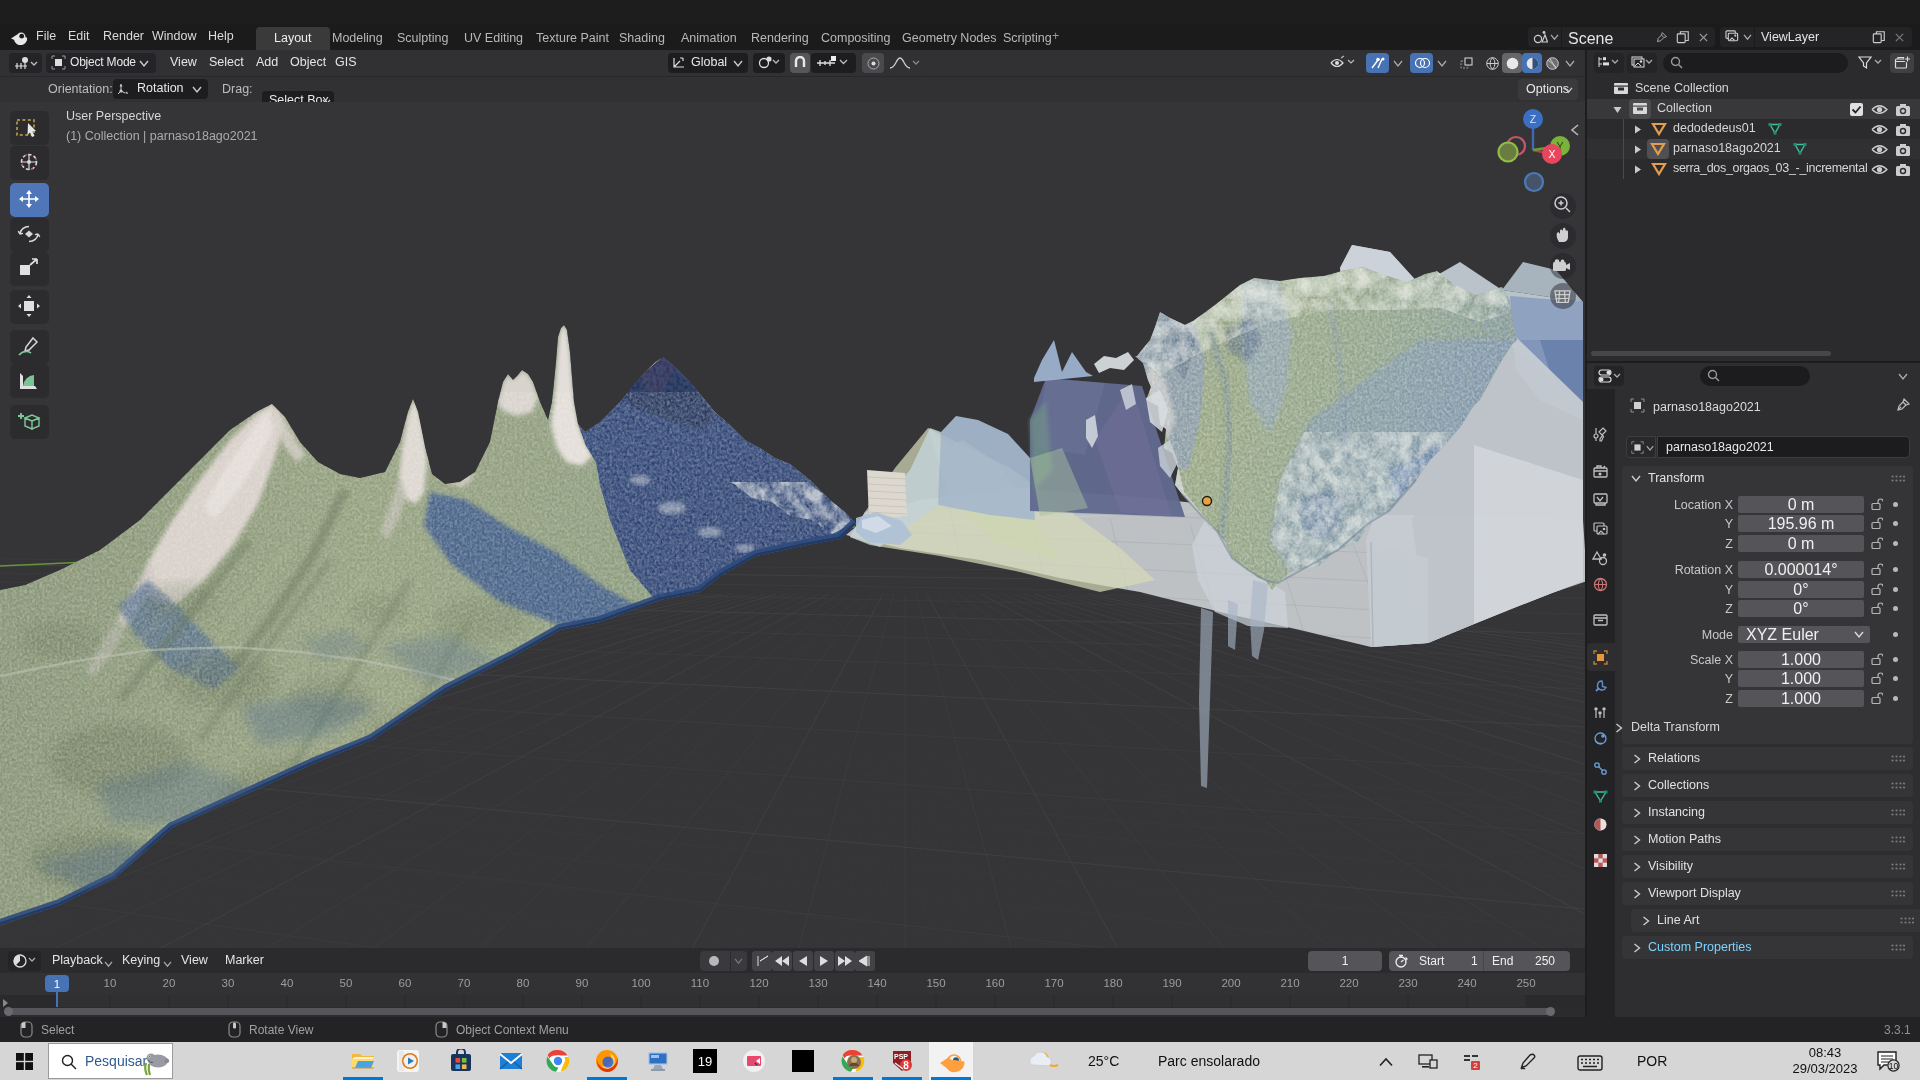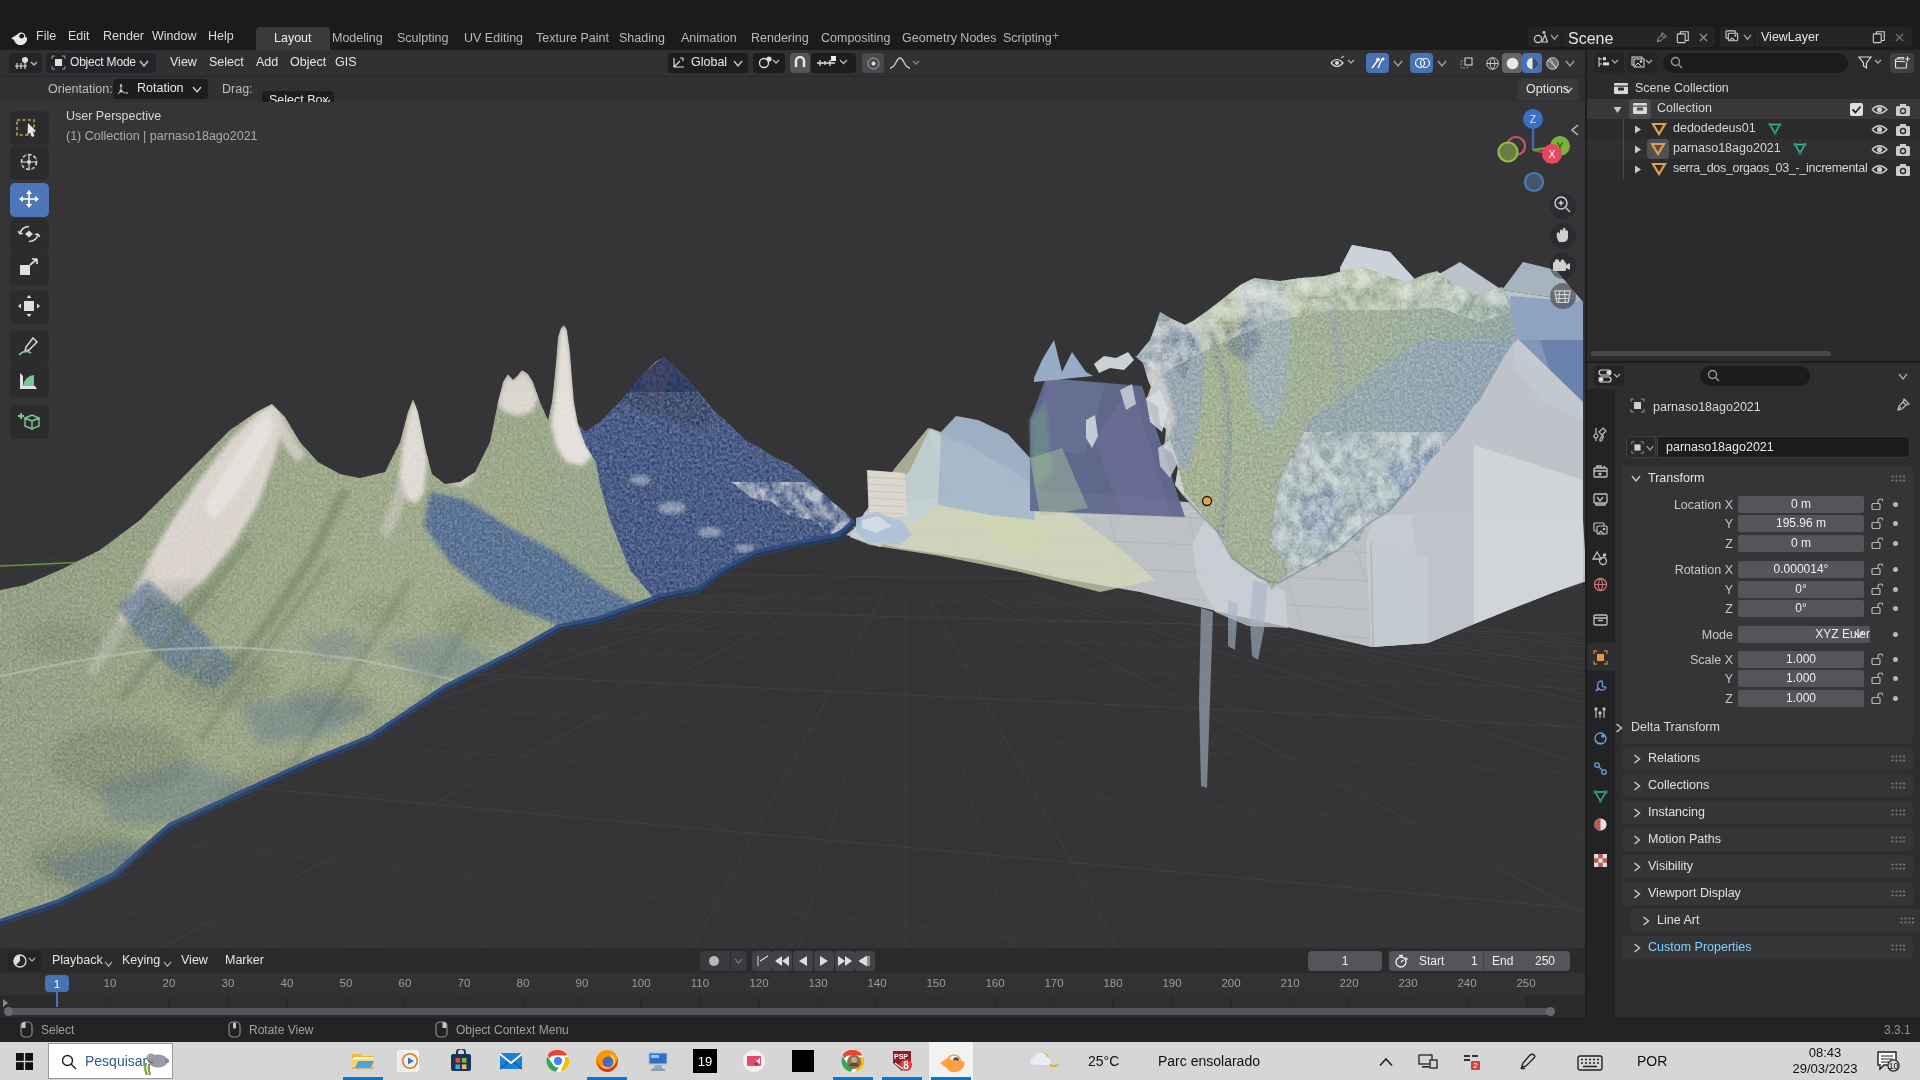--- a/index.html
+++ b/index.html
@@ -28,21 +28,21 @@
 #overlaytxt2{left:66px;top:27px;color:#ababab;font-size:12.5px}
 
 .tbtn{position:absolute;left:10px;width:39px;height:34px;background:#2c2c2e;border-radius:5px}
 
 #tl{left:0;top:948px;width:1585px;height:69px;background:#2b2b2d}
 
 #outliner{left:1587px;top:50px;width:333px;height:311px;background:#2b2b2d;font-size:12.5px;color:#d6d6d6}
 #props{left:1587px;top:363px;width:333px;height:654px;background:#2e2e31;font-size:12.5px;color:#d0d0d0}
 #ptabs{position:absolute;left:0;top:26px;width:28px;height:628px;background:#232325}
 .orow{position:absolute;left:0;width:333px;height:20px}
-.pfield{position:absolute;left:150px;width:126px;height:17px;background:#545459;border-radius:2px;color:#f0f0f0;text-align:center;font-size:12px;line-height:17px}
+.pfield{position:absolute;left:150px;width:126px;height:17px;background:#545459;border-radius:2px;color:#f0f0f0;text-align:center;font-size:16px;line-height:17px}
 .plab{position:absolute;width:142px;text-align:right;color:#c8c8c8;font-size:12.5px}
 .ppanel{position:absolute;left:10px;width:315px;background:#353538;border-radius:4px;color:#dadada;font-size:12.5px}
 
 #status{left:0;top:1017px;width:1920px;height:25px;background:#232325;color:#909090;font-size:12px}
 
 #task{left:0;top:1042px;width:1920px;height:38px;background:#d6d6d6;color:#111;font-size:13px}
 .runbar{position:absolute;top:35px;height:3px;background:#0078d7}
 </style>
 </head>
 <body>
@@ -1394,21 +1394,21 @@
       </svg>
       <div style="position:absolute;left:306px;top:224px;width:5px;height:5px;border-radius:50%;background:#b8b8b8"></div>
       <div class="plab" style="left:4px;top:239px">Z</div>
       <div class="pfield" style="left:151px;top:237px">0°</div>
       <svg width="12" height="13" viewBox="0 0 12 13" style="position:absolute;left:284px;top:239px">
         <rect x="1" y="5.5" width="8" height="6" rx="1" fill="none" stroke="#b5b5b5" stroke-width="1.2"></rect>
         <path d="M7 5.5 V3.5 a2.5 2.5 0 0 1 5 0" fill="none" stroke="#b5b5b5" stroke-width="1.2"></path>
       </svg>
       <div style="position:absolute;left:306px;top:243px;width:5px;height:5px;border-radius:50%;background:#b8b8b8"></div>
       <div class="plab" style="left:4px;top:265px">Mode</div>
-      <div class="pfield" style="left:151px;top:263px;width:132px;text-align:right;padding-left:8px">XYZ Euler<svg width="10" height="8" viewBox="0 0 10 8" style="position:absolute;right:6px;top:5px">
+      <div class="pfield" style="left:151px;top:263px;width:132px;text-align:left;padding-left:8px">XYZ Euler<svg width="10" height="8" viewBox="0 0 10 8" style="position:absolute;right:6px;top:5px">
           <path d="M1 1 L5 6 L9 1" stroke="#ddd" stroke-width="1.4" fill="none"></path>
         </svg></div>
       <div style="position:absolute;left:306px;top:269px;width:5px;height:5px;border-radius:50%;background:#b8b8b8"></div>
       <div class="plab" style="left:4px;top:290px">Scale X</div>
       <div class="pfield" style="left:151px;top:288px">1.000</div>
       <svg width="12" height="13" viewBox="0 0 12 13" style="position:absolute;left:284px;top:290px">
         <rect x="1" y="5.5" width="8" height="6" rx="1" fill="none" stroke="#b5b5b5" stroke-width="1.2"></rect>
         <path d="M7 5.5 V3.5 a2.5 2.5 0 0 1 5 0" fill="none" stroke="#b5b5b5" stroke-width="1.2"></path>
       </svg>
       <div style="position:absolute;left:306px;top:294px;width:5px;height:5px;border-radius:50%;background:#b8b8b8"></div>

